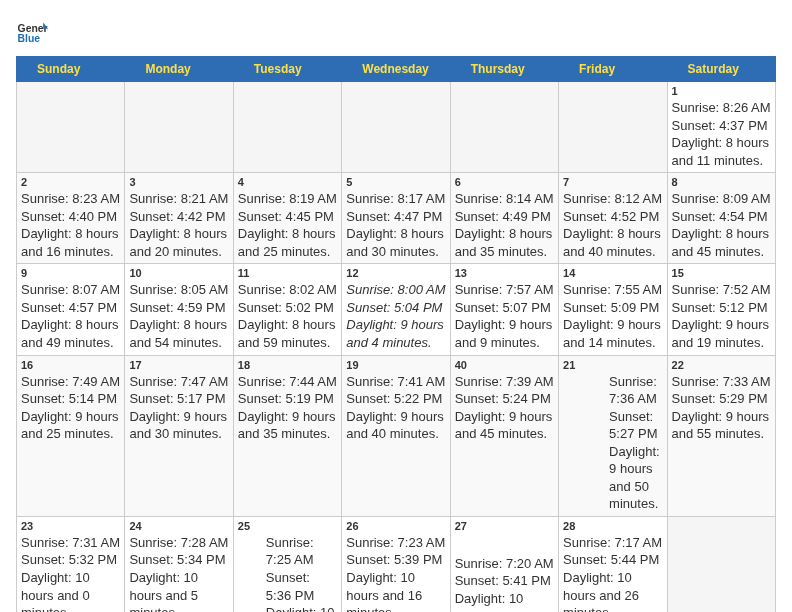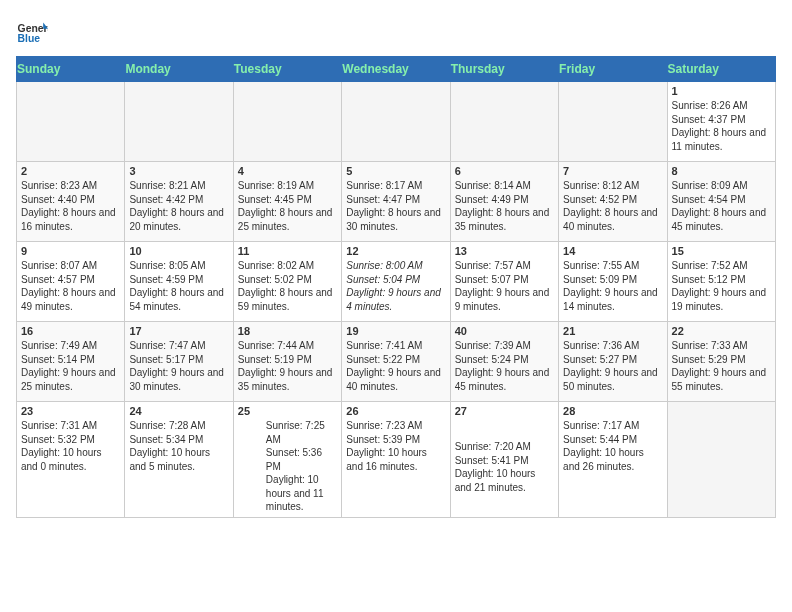--- a/index.html
+++ b/index.html
@@ -37,24 +37,24 @@
       font-size: 14px;
       color: #555;
     }
     table {
       width: 100%;
       border-collapse: collapse;
       table-layout: fixed;
     }
     th {
       background-color: #2e6db4;
-      color: #86efac;
+      color: #fde047;
       font-size: 12px;
       font-weight: bold;
-      padding: 5px 0;
+      padding: 5px 20px;
       text-align: left;
       border: 1px solid #2e6db4;
     }
     td {
       border: 1px solid #ccc;
       vertical-align: top;
       padding: 3px 4px;
       font-size: 10px;
       color: #333;
       height: 80px;
@@ -62,21 +62,21 @@
     }
     td.empty {
       background: #f5f5f5;
     }
     .day-num {
       font-weight: bold;
       font-size: 11px;
       margin-bottom: 2px;
     }
     .day-info {
-      font-size: 10px;
+      font-size: 13px;
       line-height: 1.35;
       color: #333;
     }
     tr:nth-child(even) td {
       background-color: #f9f9f9;
     }
     tr:nth-child(even) td.empty {
       background-color: #f0f0f0;
     }
   </style>
@@ -234,21 +234,21 @@
 Daylight: 9 hours and 40 minutes.</div>
         </td>
         <td>
           <div class="day-num">40</div>
           <div class="day-info" style="white-space: pre-line;">Sunrise: 7:39 AM
 Sunset: 5:24 PM
 Daylight: 9 hours and 45 minutes.</div>
         </td>
         <td>
           <div class="day-num">21</div>
-          <div class="day-info" style="white-space: pre-line;">Sunrise: 7:36 AM
+          <div class="day-info" style="white-space: pre-line; margin-left: 46px;">Sunrise: 7:36 AM
 Sunset: 5:27 PM
 Daylight: 9 hours and 50 minutes.</div>
         </td>
         <td>
           <div class="day-num">22</div>
           <div class="day-info" style="white-space: pre-line;">Sunrise: 7:33 AM
 Sunset: 5:29 PM
 Daylight: 9 hours and 55 minutes.</div>
         </td>
       </tr>

